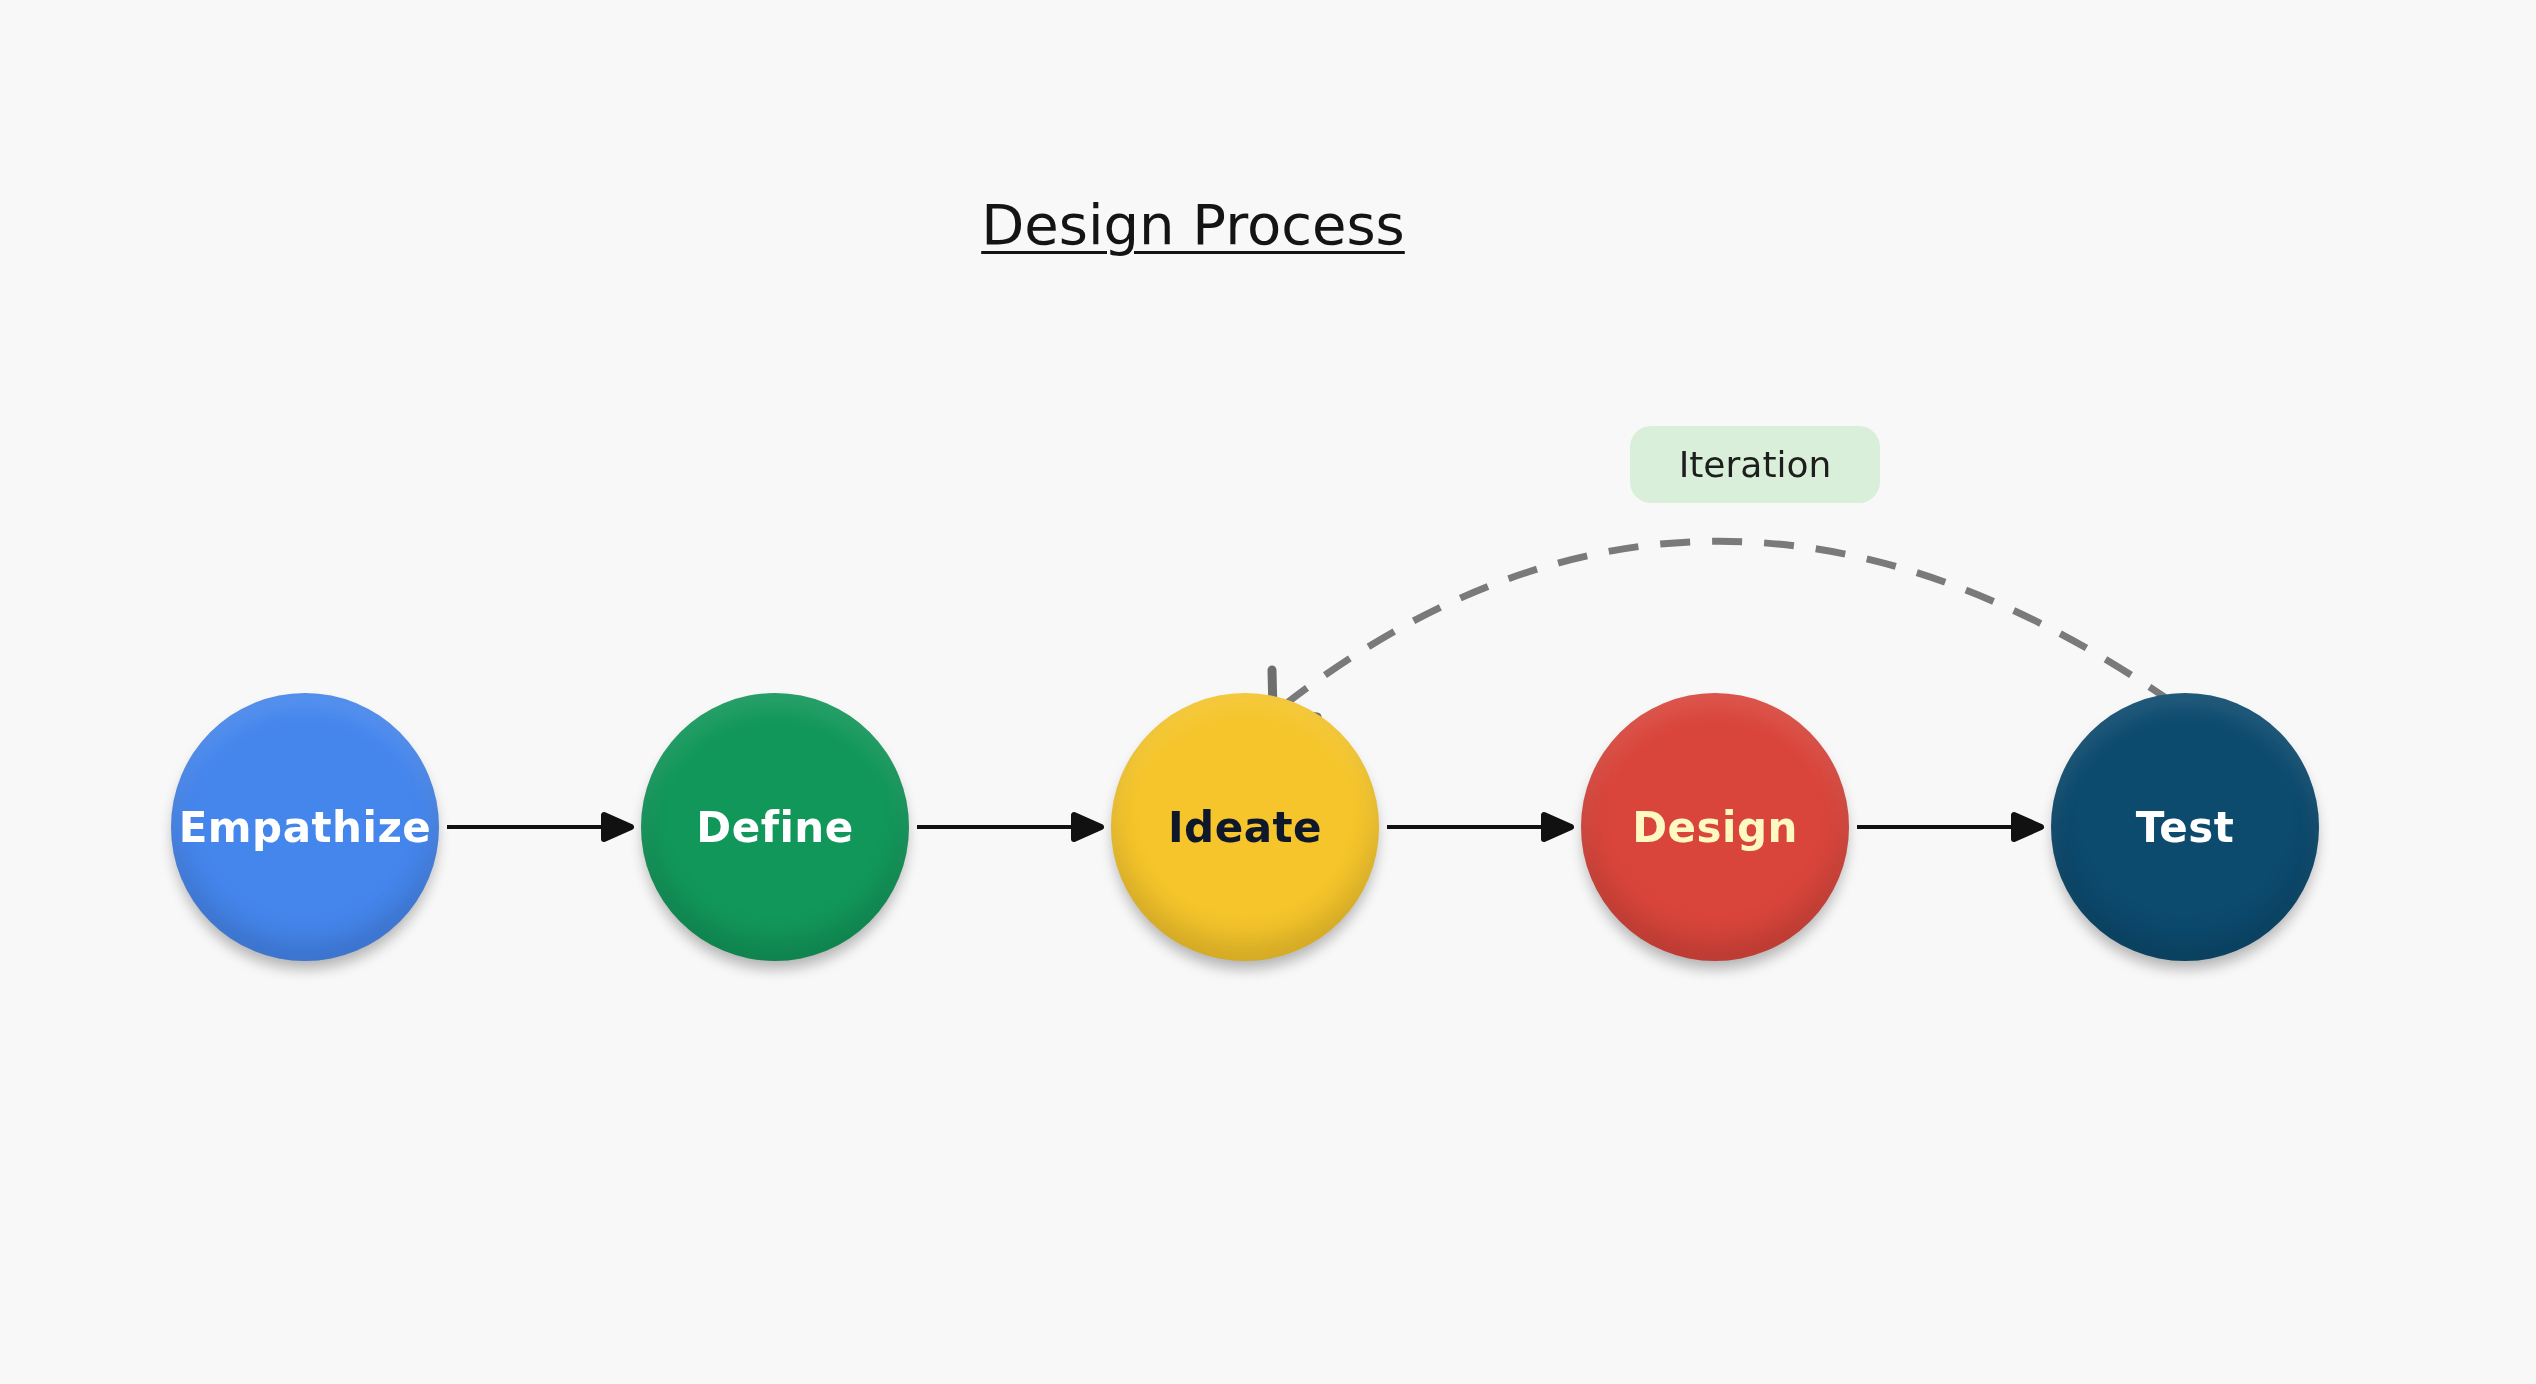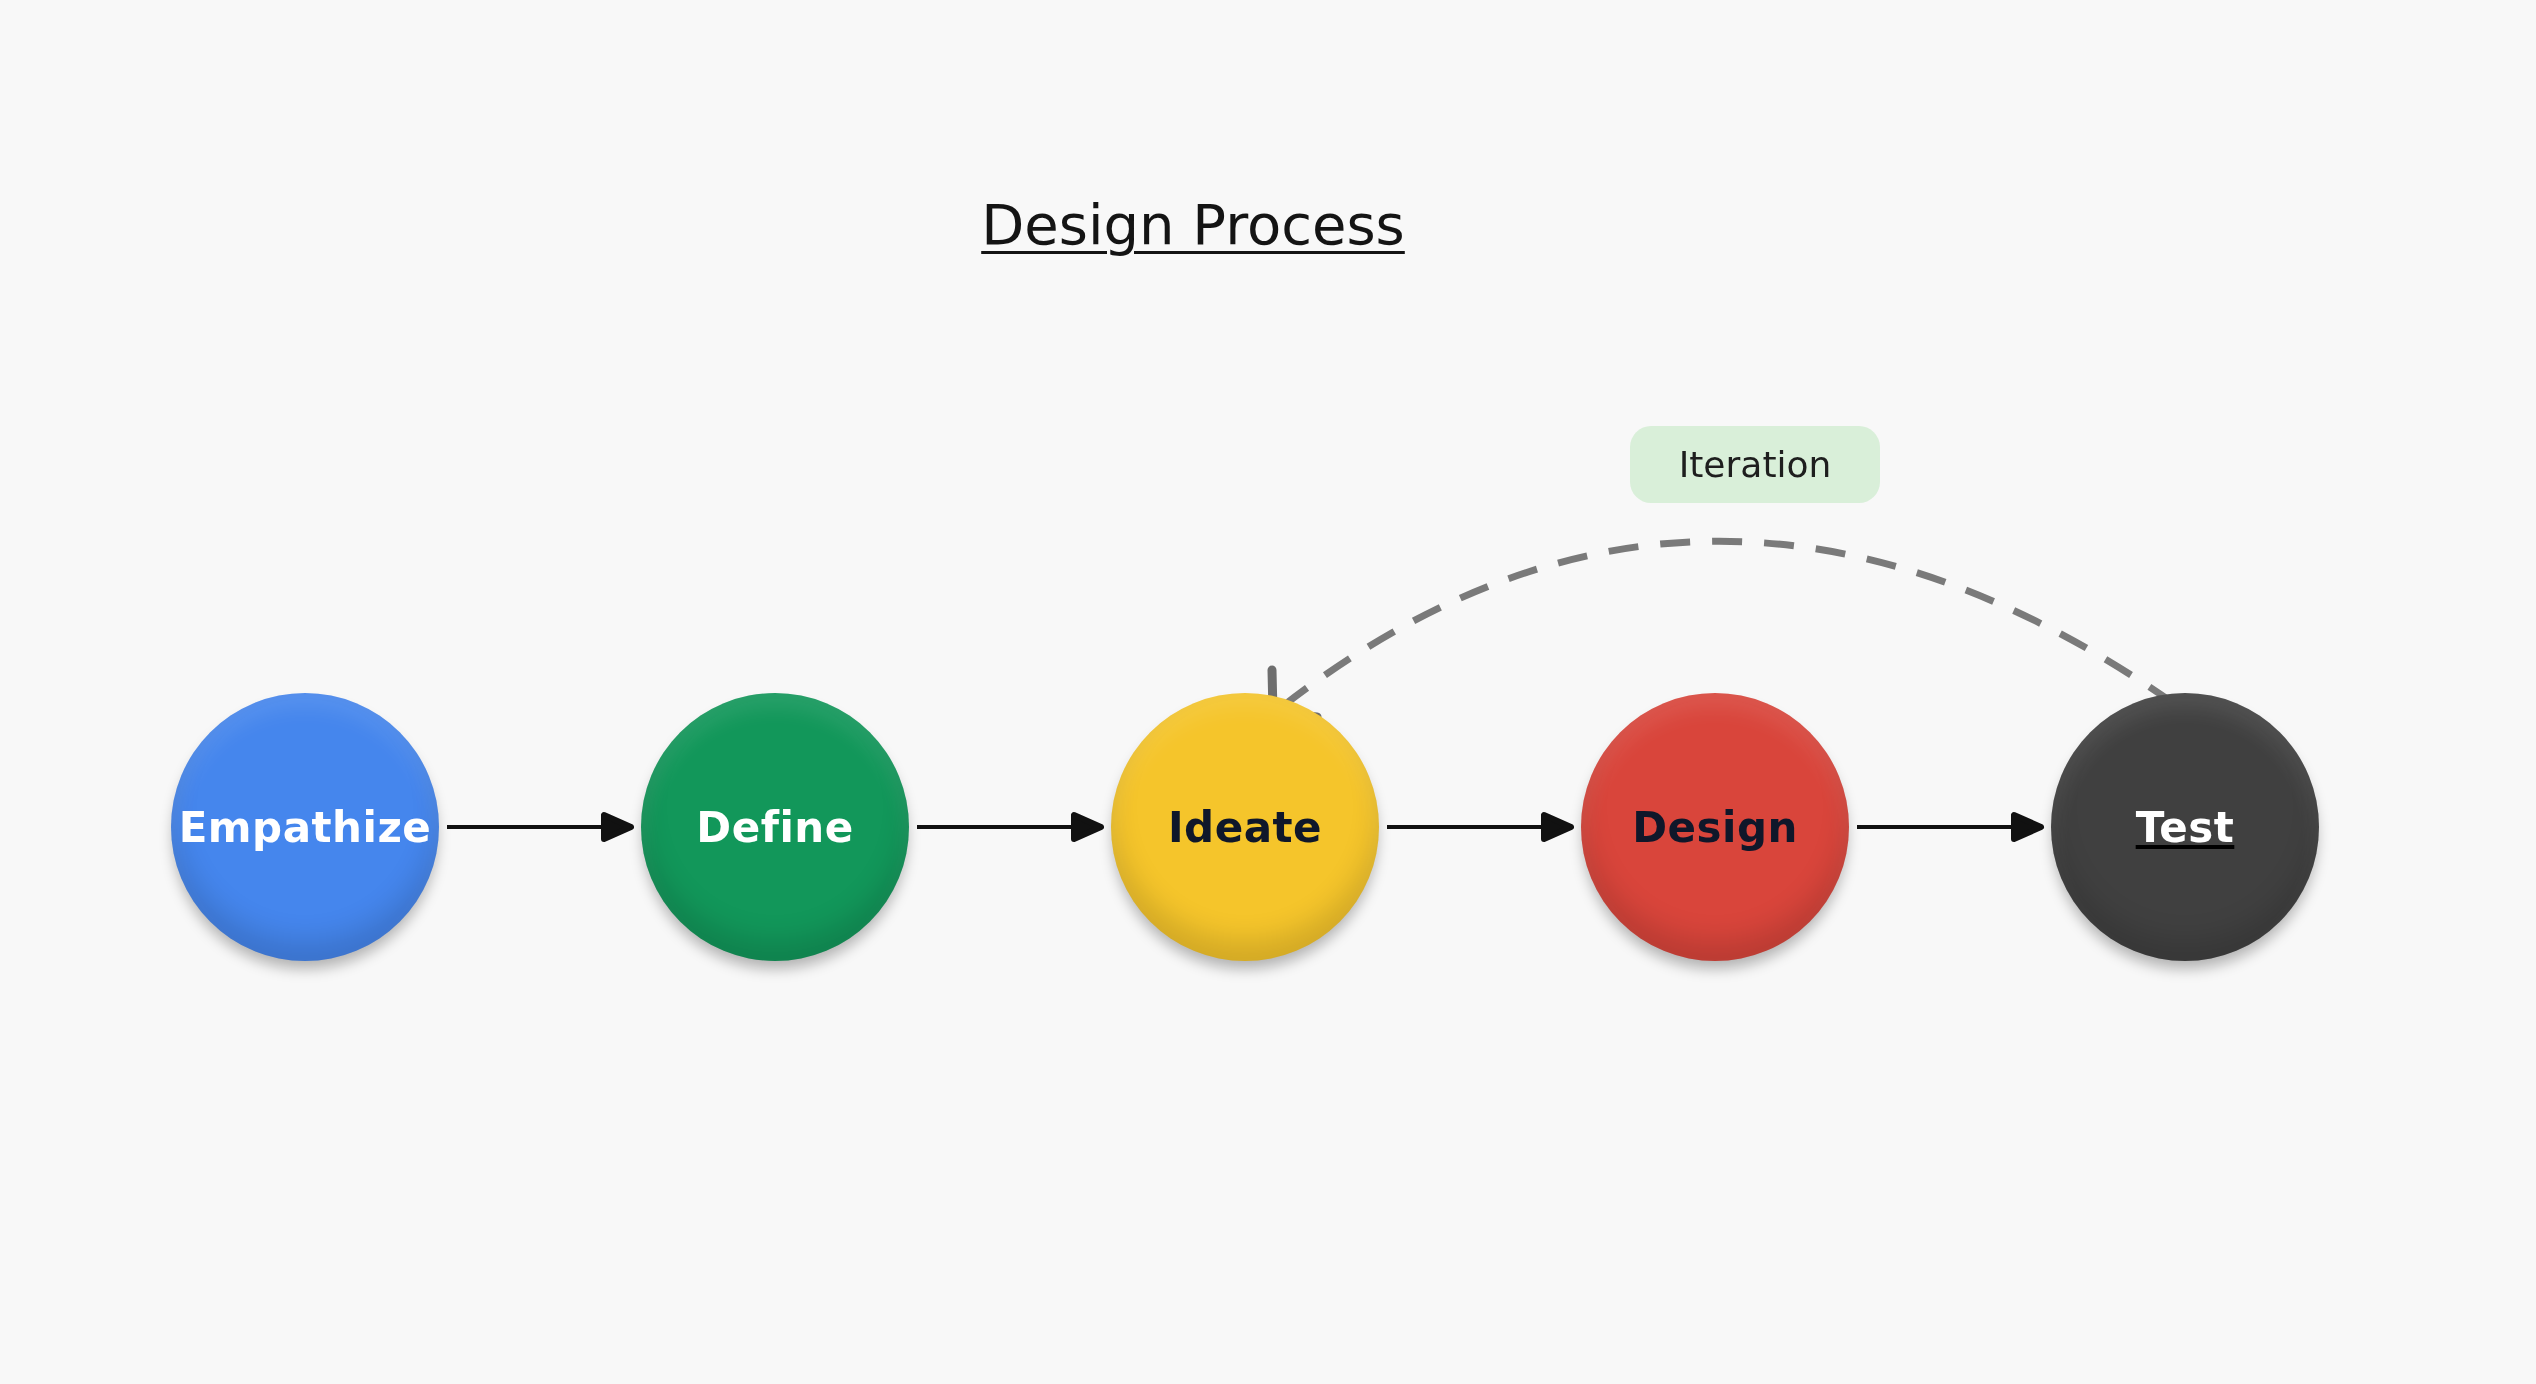--- a/index.html
+++ b/index.html
@@ -117,19 +117,19 @@
   <div class="node n1" style="background: rgb(18, 151, 90);">
     <span class="node-label" style="color: rgb(255, 255, 255);">Define</span>
   </div>
   <div class="node n0" style="background: rgb(69, 134, 237);">
     <span class="node-label" style="color: rgb(255, 255, 255);">Empathize</span>
   </div>
   <div class="node n2" style="background: rgb(245, 197, 43);">
     <span class="node-label" style="color: #0f172a;">Ideate</span>
   </div>
   <div class="node n3" style="background: rgb(217, 69, 59);">
-    <span class="node-label" style="color: #0f172a;">Design</span>
+    <span class="node-label" style="color: #fef9c3;">Design</span>
   </div>
-  <div class="node n4" style="background: #404040; text-decoration: underline;">
+  <div class="node n4" style="background: #0c4a6e;">
     <span class="node-label" style="color: rgb(255, 255, 255);">Test</span>
   </div>
 
 </div>
 
 </body></html>

